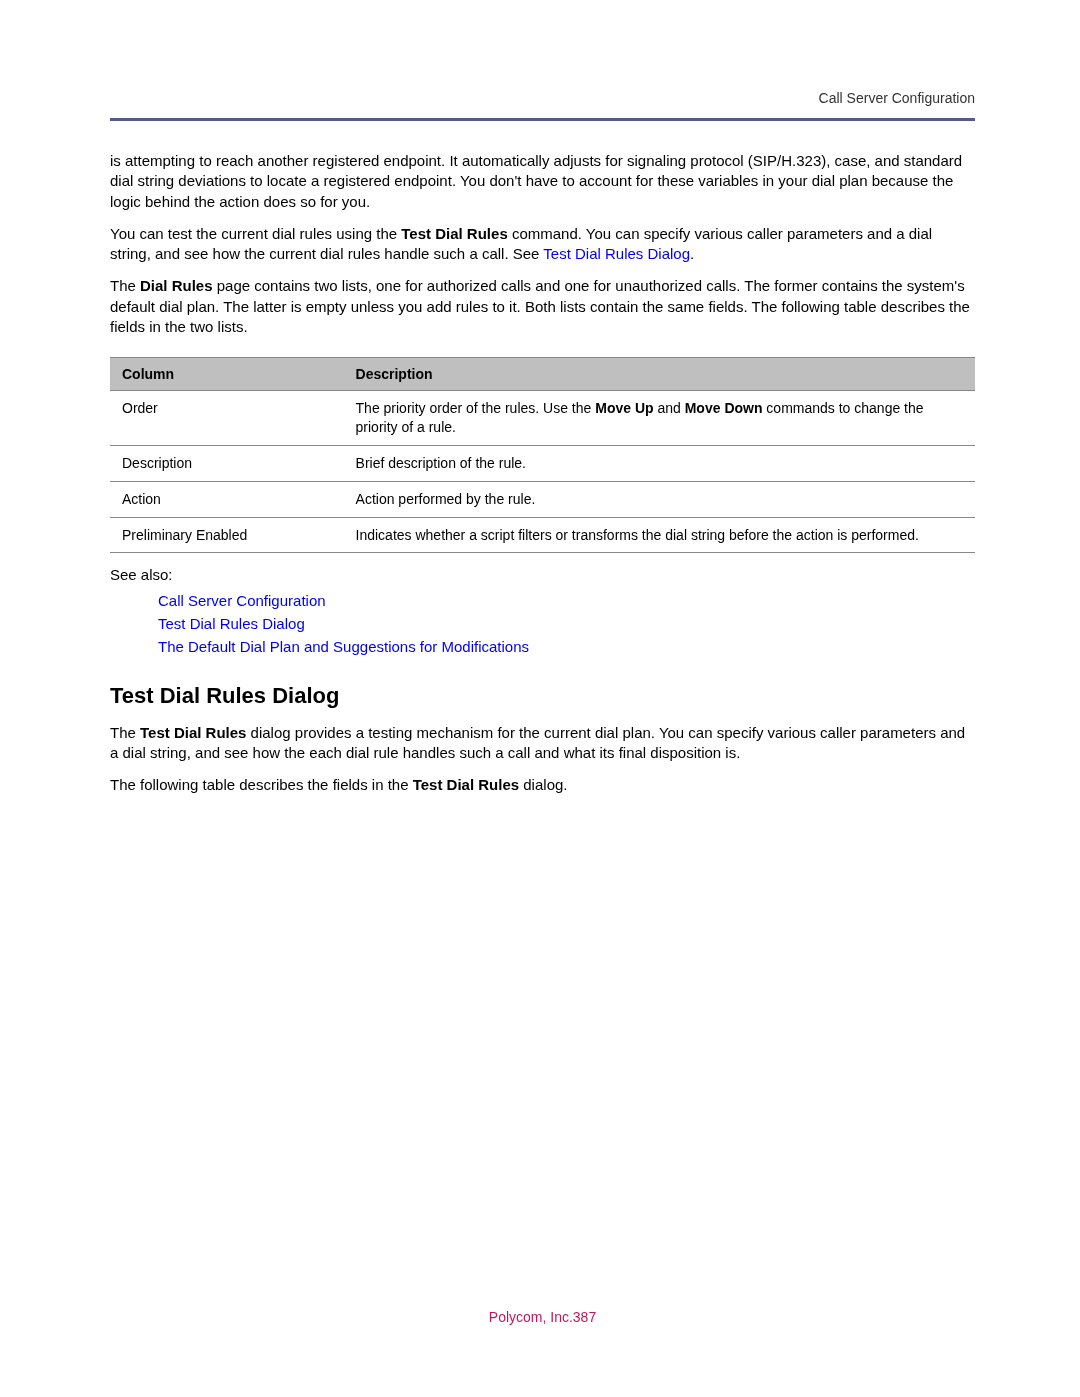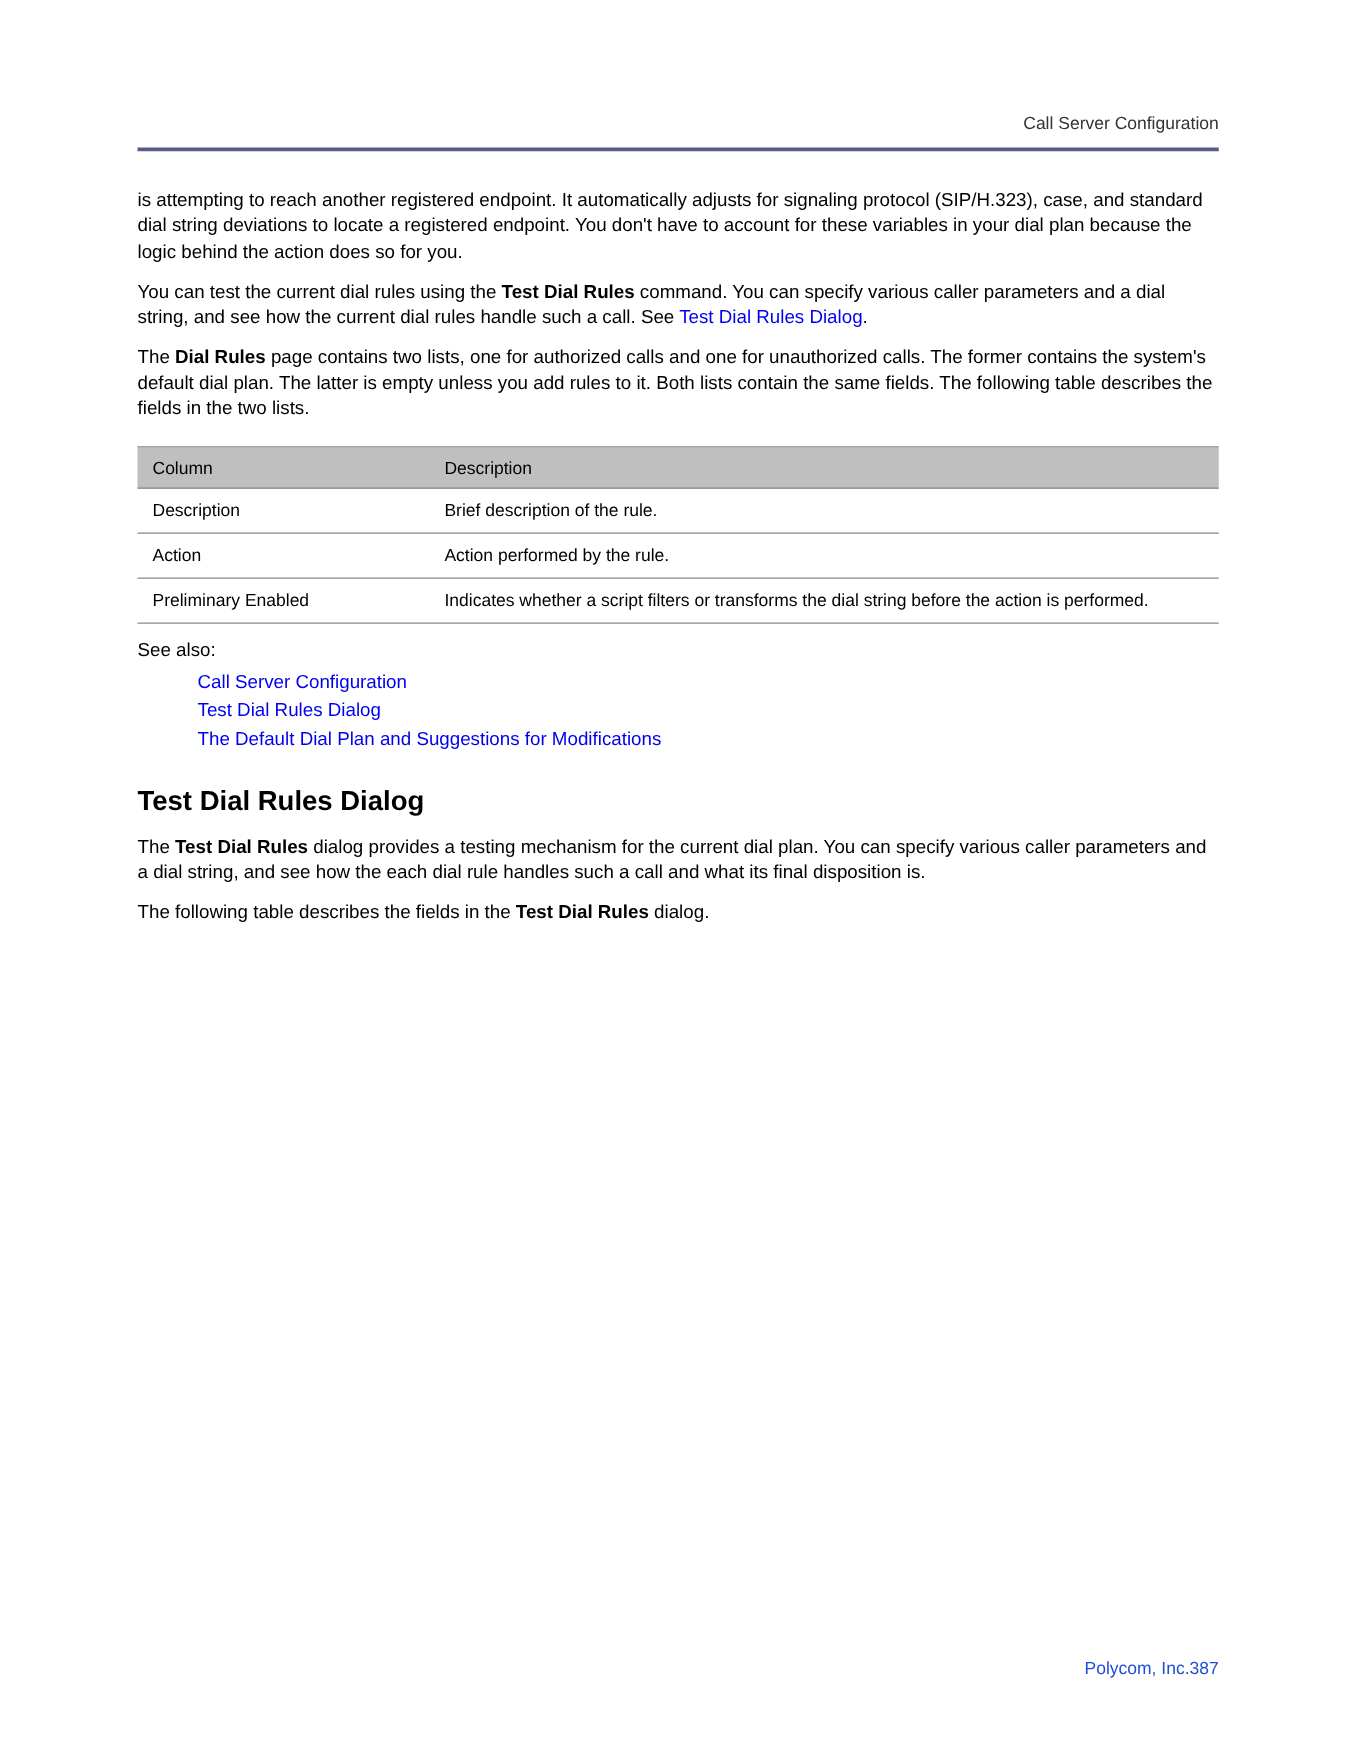--- a/index.html
+++ b/index.html
@@ -39,21 +39,21 @@
   }
   table.doc-table {
     width: 100%;
     border-collapse: collapse;
     margin: 20px 0 12px 0;
     font-size: 14px;
   }
   table.doc-table th {
     background: #bfbfbf;
     text-align: left;
-    font-weight: normal;
+    font-weight: bold;
     padding: 8px 12px;
     border-top: 1px solid #888;
     border-bottom: 1px solid #888;
   }
   table.doc-table td {
     padding: 8px 12px;
     border-bottom: 1px solid #888;
     vertical-align: top;
     line-height: 1.35;
   }
@@ -69,27 +69,27 @@
   ul.see-also li {
     margin: 6px 0;
   }
   h2.section-head {
     font-size: 22px;
     font-weight: bold;
     margin: 28px 0 14px 0;
   }
   .footer {
     position: absolute;
-    bottom: 55px;
+    bottom: 72px;
     left: 110px;
     right: 105px;
     display: flex;
-    justify-content: flex-end;
+    justify-content: center;
     font-size: 14px;
-    color: #1d4ed8;
+    color: #be185d;
   }
 </style>
 </head>
 <body>
 
 <div class="page">
 
   <div class="header">Call Server Configuration</div>
   <hr class="header-rule">
 
@@ -108,20 +108,26 @@
         <col class="col1">
         <col>
       </colgroup>
     <thead>
       <tr>
         <th>Column</th>
         <th>Description</th>
       </tr>
     </thead>
     <tbody>
+      <tr>
+        <td>Order</td>
+        <td>
+          <span>The priority order of the rules. Use the </span><span class="bold">Move Up</span><span> and </span><span class="bold">Move Down</span><span> commands to change the priority of a rule.</span>
+        </td>
+      </tr>
       <tr>
         <td>Description</td>
         <td>Brief description of the rule.</td>
       </tr>
       <tr>
         <td>Action</td>
         <td>Action performed by the rule.</td>
       </tr>
       <tr>
         <td>Preliminary Enabled</td>

